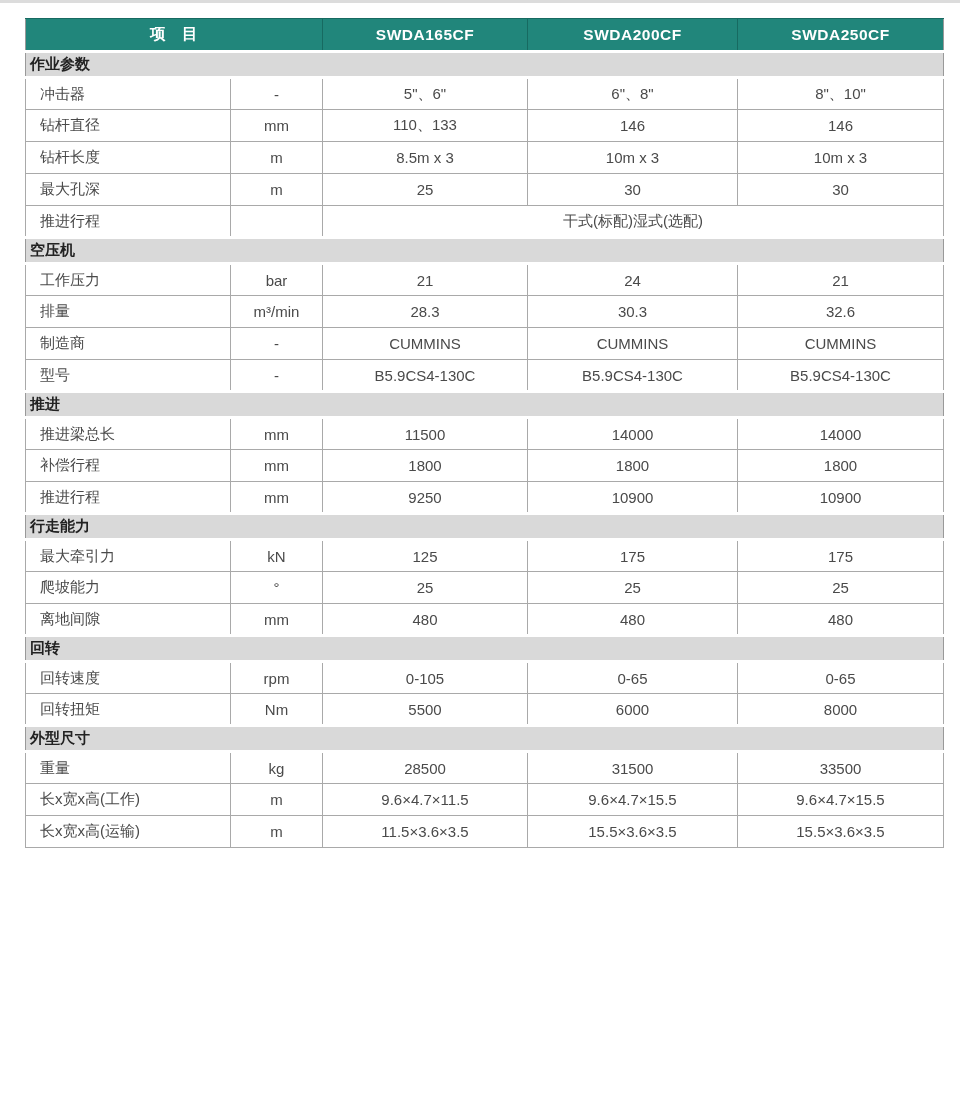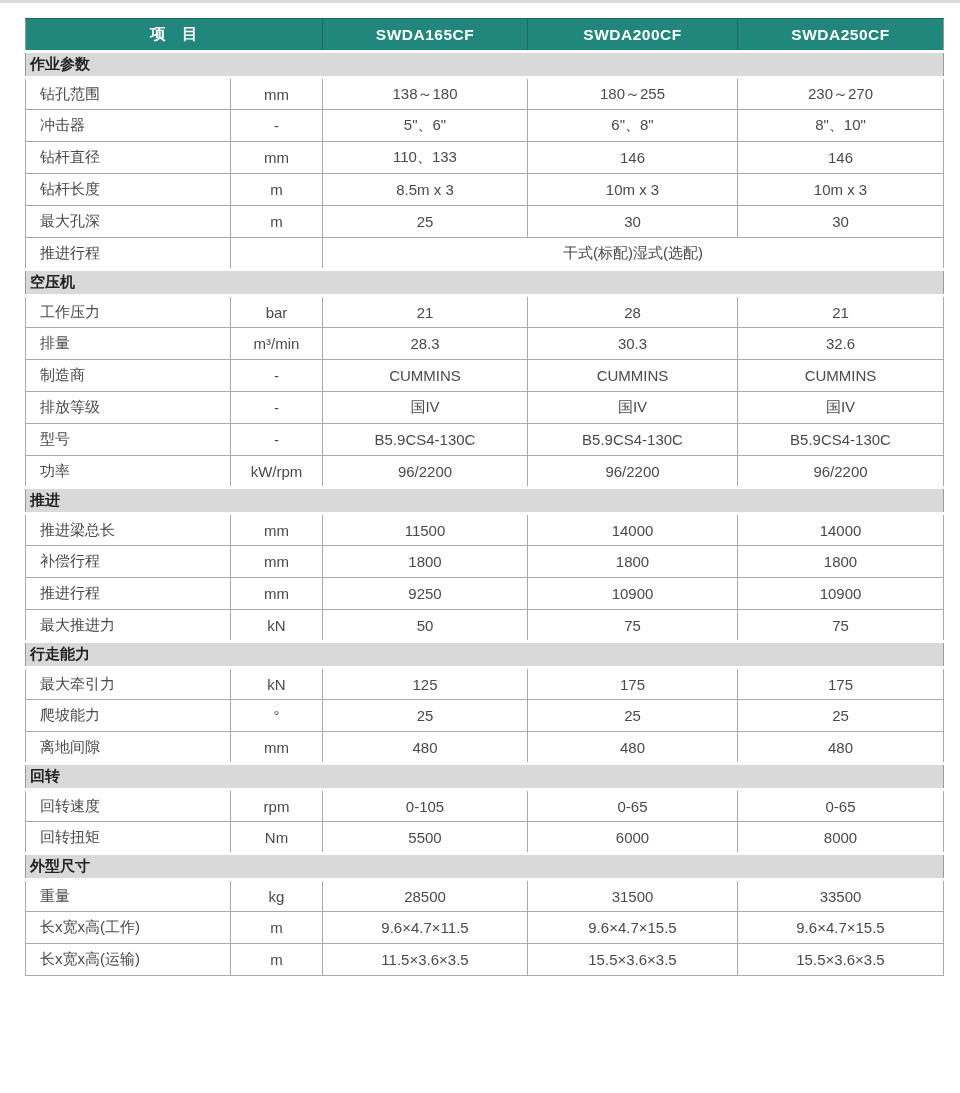--- a/index.html
+++ b/index.html
@@ -91,27 +91,20 @@
       <th>SWDA165CF</th>
       <th>SWDA200CF</th>
       <th>SWDA250CF</th>
     </tr>
   </thead>
   <tbody id="spec-body">
       <tr class="section-row">
         <td class="section-title-cell" colspan="5">作业参数</td>
       </tr>
       <tr class="data-row">
-        <td class="item-cell">钻孔范围</td>
-        <td class="unit-cell">mm</td>
-        <td class="value-cell">138～180</td>
-        <td class="value-cell">180～255</td>
-        <td class="value-cell">230～270</td>
-      </tr>
-      <tr class="data-row">
         <td class="item-cell">冲击器</td>
         <td class="unit-cell">-</td>
         <td class="value-cell">5"、6"</td>
         <td class="value-cell">6"、8"</td>
         <td class="value-cell">8"、10"</td>
       </tr>
       <tr class="data-row">
         <td class="item-cell">钻杆直径</td>
         <td class="unit-cell">mm</td>
         <td class="value-cell">110、133</td>
@@ -137,58 +130,44 @@
         <td class="unit-cell"></td>
         <td class="value-cell" colspan="3">干式(标配)湿式(选配)</td>
       </tr>
       <tr class="section-row">
         <td class="section-title-cell" colspan="5">空压机</td>
       </tr>
       <tr class="data-row">
         <td class="item-cell">工作压力</td>
         <td class="unit-cell">bar</td>
         <td class="value-cell">21</td>
-        <td class="value-cell">28</td>
+        <td class="value-cell">24</td>
         <td class="value-cell">21</td>
       </tr>
       <tr class="data-row">
         <td class="item-cell">排量</td>
         <td class="unit-cell">m³/min</td>
         <td class="value-cell">28.3</td>
         <td class="value-cell">30.3</td>
         <td class="value-cell">32.6</td>
       </tr>
       <tr class="data-row">
         <td class="item-cell">制造商</td>
         <td class="unit-cell">-</td>
         <td class="value-cell">CUMMINS</td>
         <td class="value-cell">CUMMINS</td>
         <td class="value-cell">CUMMINS</td>
       </tr>
       <tr class="data-row">
-        <td class="item-cell">排放等级</td>
-        <td class="unit-cell">-</td>
-        <td class="value-cell">国IV</td>
-        <td class="value-cell">国IV</td>
-        <td class="value-cell">国IV</td>
-      </tr>
-      <tr class="data-row">
         <td class="item-cell">型号</td>
         <td class="unit-cell">-</td>
         <td class="value-cell">B5.9CS4-130C</td>
         <td class="value-cell">B5.9CS4-130C</td>
         <td class="value-cell">B5.9CS4-130C</td>
       </tr>
-      <tr class="data-row">
-        <td class="item-cell">功率</td>
-        <td class="unit-cell">kW/rpm</td>
-        <td class="value-cell">96/2200</td>
-        <td class="value-cell">96/2200</td>
-        <td class="value-cell">96/2200</td>
-      </tr>
       <tr class="section-row">
         <td class="section-title-cell" colspan="5">推进</td>
       </tr>
       <tr class="data-row">
         <td class="item-cell">推进梁总长</td>
         <td class="unit-cell">mm</td>
         <td class="value-cell">11500</td>
         <td class="value-cell">14000</td>
         <td class="value-cell">14000</td>
       </tr>
@@ -198,27 +177,20 @@
         <td class="value-cell">1800</td>
         <td class="value-cell">1800</td>
         <td class="value-cell">1800</td>
       </tr>
       <tr class="data-row">
         <td class="item-cell">推进行程</td>
         <td class="unit-cell">mm</td>
         <td class="value-cell">9250</td>
         <td class="value-cell">10900</td>
         <td class="value-cell">10900</td>
-      </tr>
-      <tr class="data-row">
-        <td class="item-cell">最大推进力</td>
-        <td class="unit-cell">kN</td>
-        <td class="value-cell">50</td>
-        <td class="value-cell">75</td>
-        <td class="value-cell">75</td>
       </tr>
       <tr class="section-row">
         <td class="section-title-cell" colspan="5">行走能力</td>
       </tr>
       <tr class="data-row">
         <td class="item-cell">最大牵引力</td>
         <td class="unit-cell">kN</td>
         <td class="value-cell">125</td>
         <td class="value-cell">175</td>
         <td class="value-cell">175</td>

